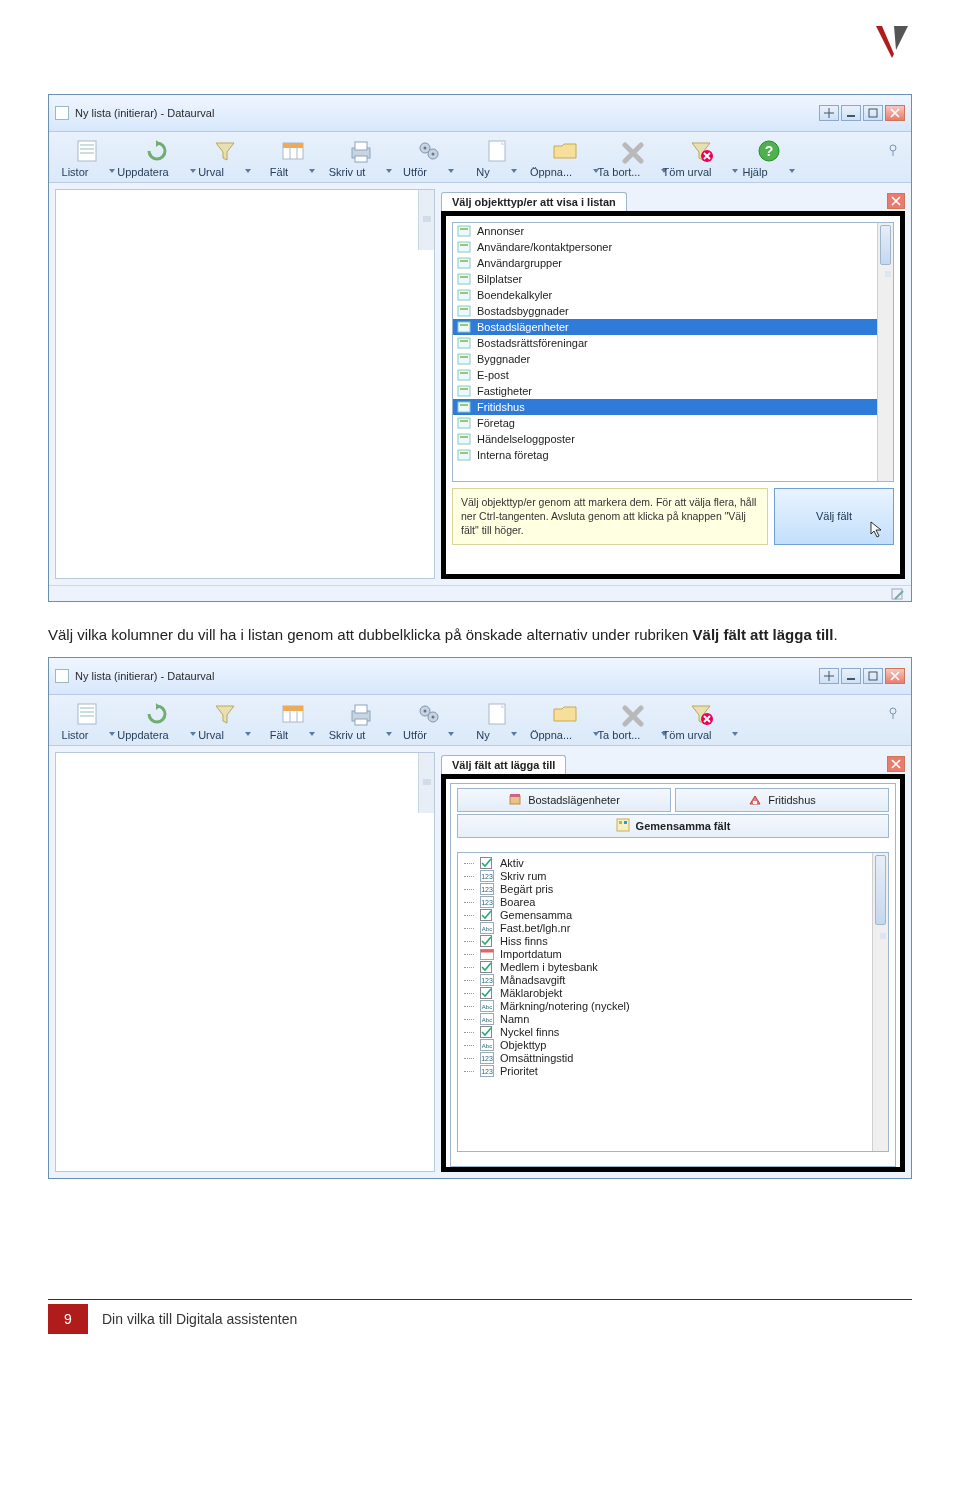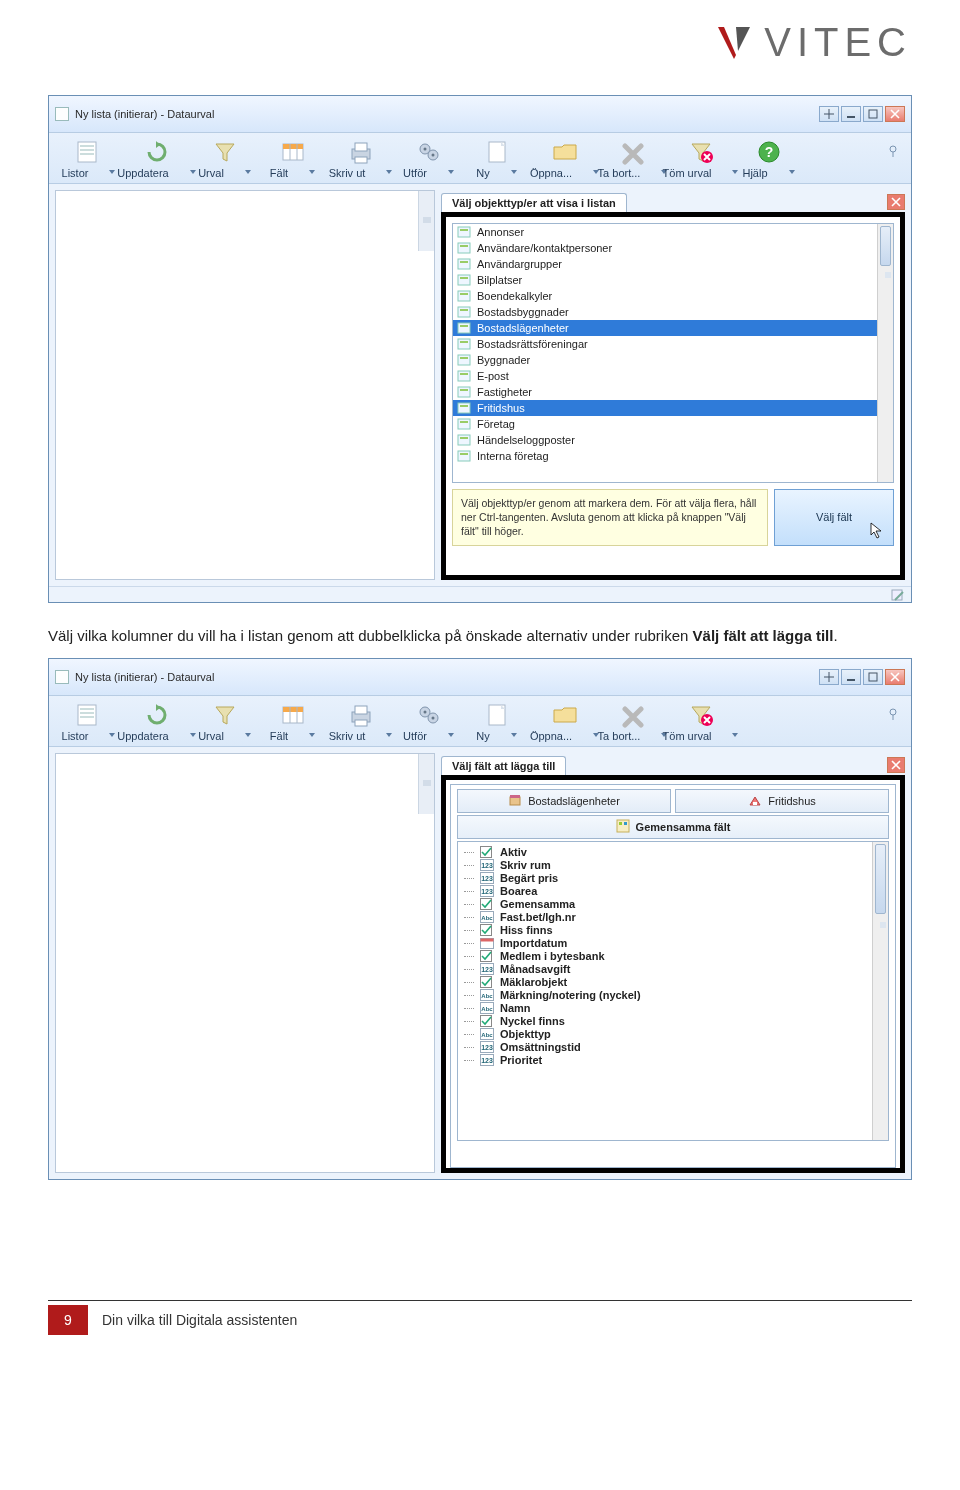--- a/index.html
+++ b/index.html
@@ -78,21 +78,21 @@
   .statusbar .sico { width:14px; height:14px; }
 
   
   .para { font-size: 15px; margin: 22px 0 10px; line-height:1.5; }
   .para b { font-weight: 700; }
 
   
   .tabset { display:flex; gap:4px; padding:4px 6px 0; }
   .tabset .tab2 { flex:1; background:linear-gradient(#f4f8fd,#e3edf8); border:1px solid #9fb6cf; padding:3px 6px; font-size:11px; display:flex; align-items:center; justify-content:center; gap:6px; }
   .grouphead { background:linear-gradient(#f4f8fd,#e6eff9); border:1px solid #9fb6cf; padding:3px 6px; font-size:11px; font-weight:bold; display:flex; align-items:center; justify-content:center; gap:6px; margin:2px 6px; }
-  .tree { border:1px solid #9fb6cf; margin:0 6px 6px; background:#fff; display:flex; height: 300px; font-weight: bold; }
+  .tree { border:1px solid #9fb6cf; margin:12px 6px 6px; background:#fff; display:flex; height: 300px; }
   .tree-inner { flex:1; padding:4px 0; overflow:hidden; }
   .trow { display:flex; align-items:center; gap:6px; padding:0 4px 1px 22px; font-size:11px; position:relative; }
   .trow::before { content:""; position:absolute; left:6px; top:50%; width:10px; height:1px; border-top:1px dotted #999; }
   .trow .ticon { width:14px; height:12px; flex:0 0 14px; }
 
   
   .footer { margin-top: 120px; border-top:1px solid #333; padding-top:4px; display:flex; align-items:center; gap:14px; }
   .footer .pageno { background:#b01b1b; color:#fff; width:40px; height:30px; display:flex; align-items:center; justify-content:center; font-size:14px; }
   .footer .ftxt { font-size: 14px; color:#333; }
 </style>
@@ -101,21 +101,20 @@
 
 <div class="page">
 
   <div class="brand">
     <span class="brand-mark">
       <svg viewBox="0 0 40 40">
           <path d="M4 6 L20 38 L22 34 L10 6 Z" fill="#b01b1b"></path>
           <path d="M22 6 L36 6 L24 30 Z" fill="#555"></path>
         </svg>
     </span>
-    <span class="brand-text">VITEC</span>
   </div>
 
   <div class="win">
     <div class="titlebar">
       <span class="title-ico"></span>
       <span class="title-text">Ny lista (initierar) - Dataurval</span>
       <div class="win-ctrls">
         <span class="win-btn">
             <svg viewBox="0 0 10 10">
               <path d="M5 0 L5 10 M0 5 L10 5" stroke="#456" stroke-width="1"></path>

